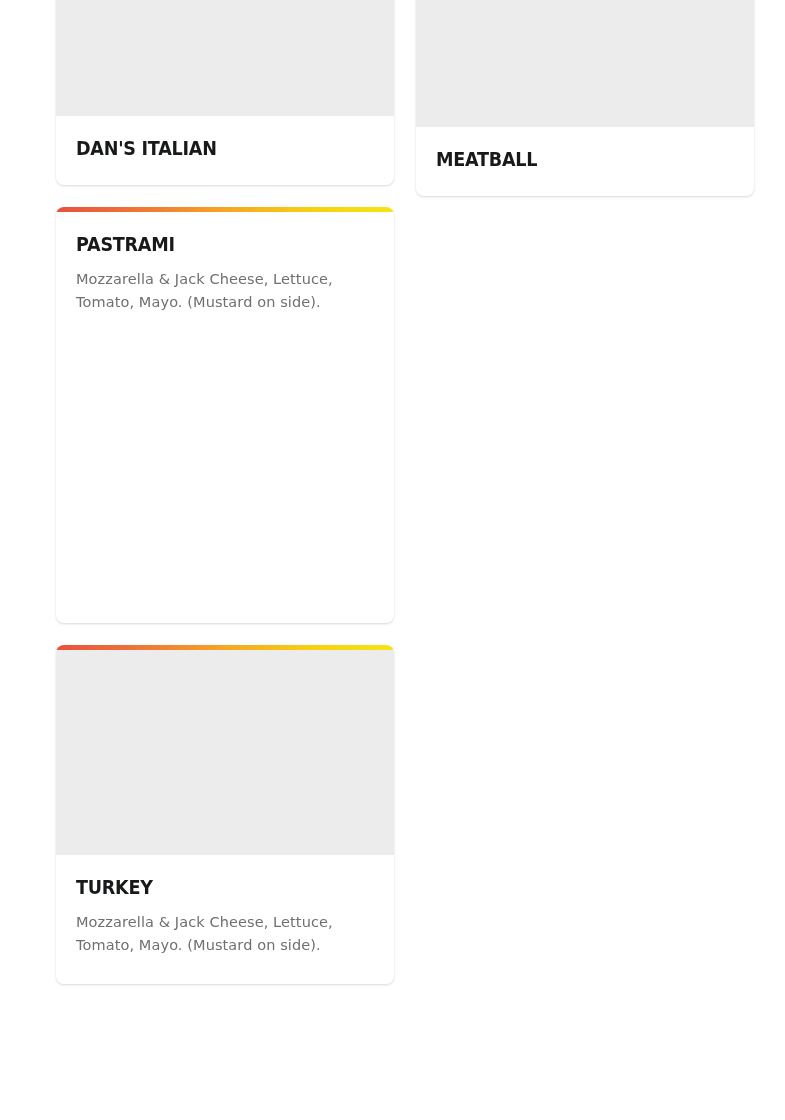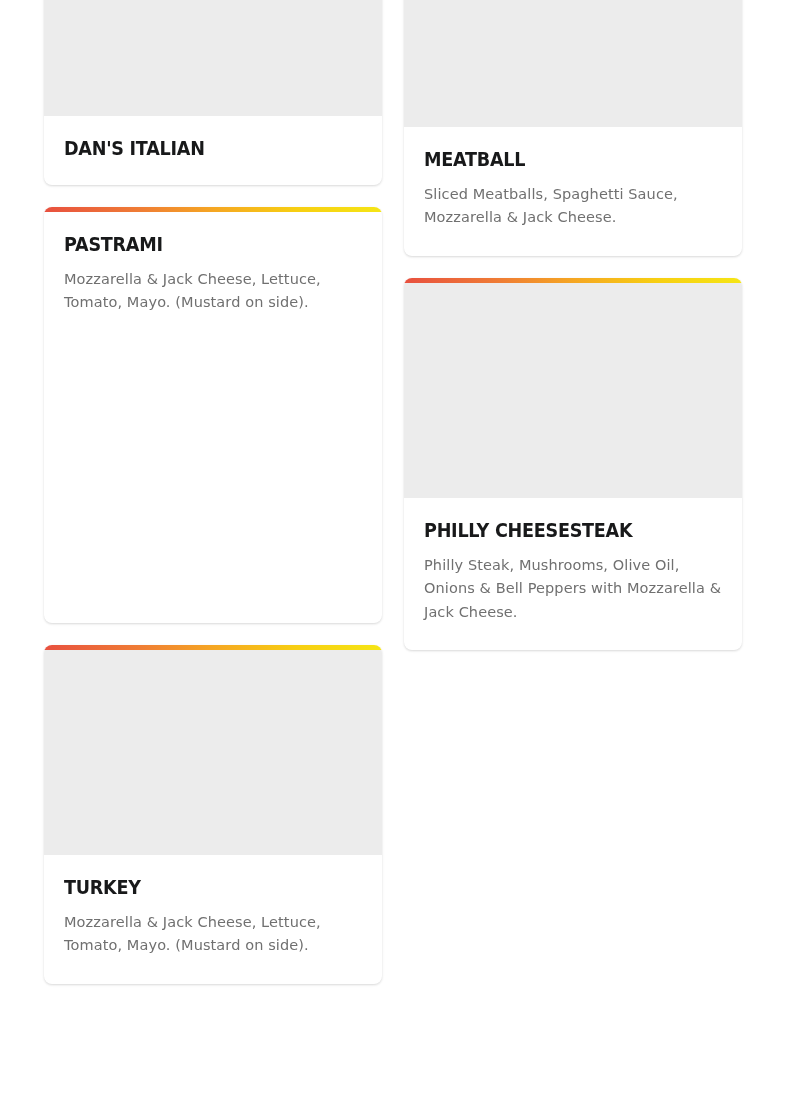--- a/index.html
+++ b/index.html
@@ -11,20 +11,21 @@
     background: #ffffff;
     font-family: "DejaVu Sans", sans-serif;
     overflow: hidden;
   }
 
   #menu-grid {
     position: relative;
     width: 700px;
     height: 1120px;
     padding: 0 44px;
+    margin-left: 12px;
   }
 
   
   .column {
     position: absolute;
     width: 338px;
     top: -120px;
   }
   .column-left  { left: 44px;  }
   .column-right { left: 404px; }
@@ -127,30 +128,21 @@
     </div>
 
   </div>
 
   <div class="column column-right">
 
     <div class="card">
       <div class="card-image" style="height: 247px;"></div>
       <div class="card-body">
         <div class="card-title">MEATBALL</div>
-        <div class="card-desc">Sliced Meatballs, Spaghetti Sauce, Mozzarella &amp; Jack Cheese.</div>
       </div>
       <div class="card-filler" style="height: 0px;"></div>
     </div>
 
-    <div class="card has-bar">
-      <div class="card-image" style="height: 215px;"></div>
-      <div class="card-body">
-        <div class="card-title">PHILLY CHEESESTEAK</div>
-        <div class="card-desc">Philly Steak, Mushrooms, Olive Oil, Onions &amp; Bell Peppers with Mozzarella &amp; Jack Cheese.</div>
-      </div>
-      <div class="card-filler" style="height: 0px;"></div>
-    </div>
 
 
   </div>
 
 </div>
 
 </body></html>

